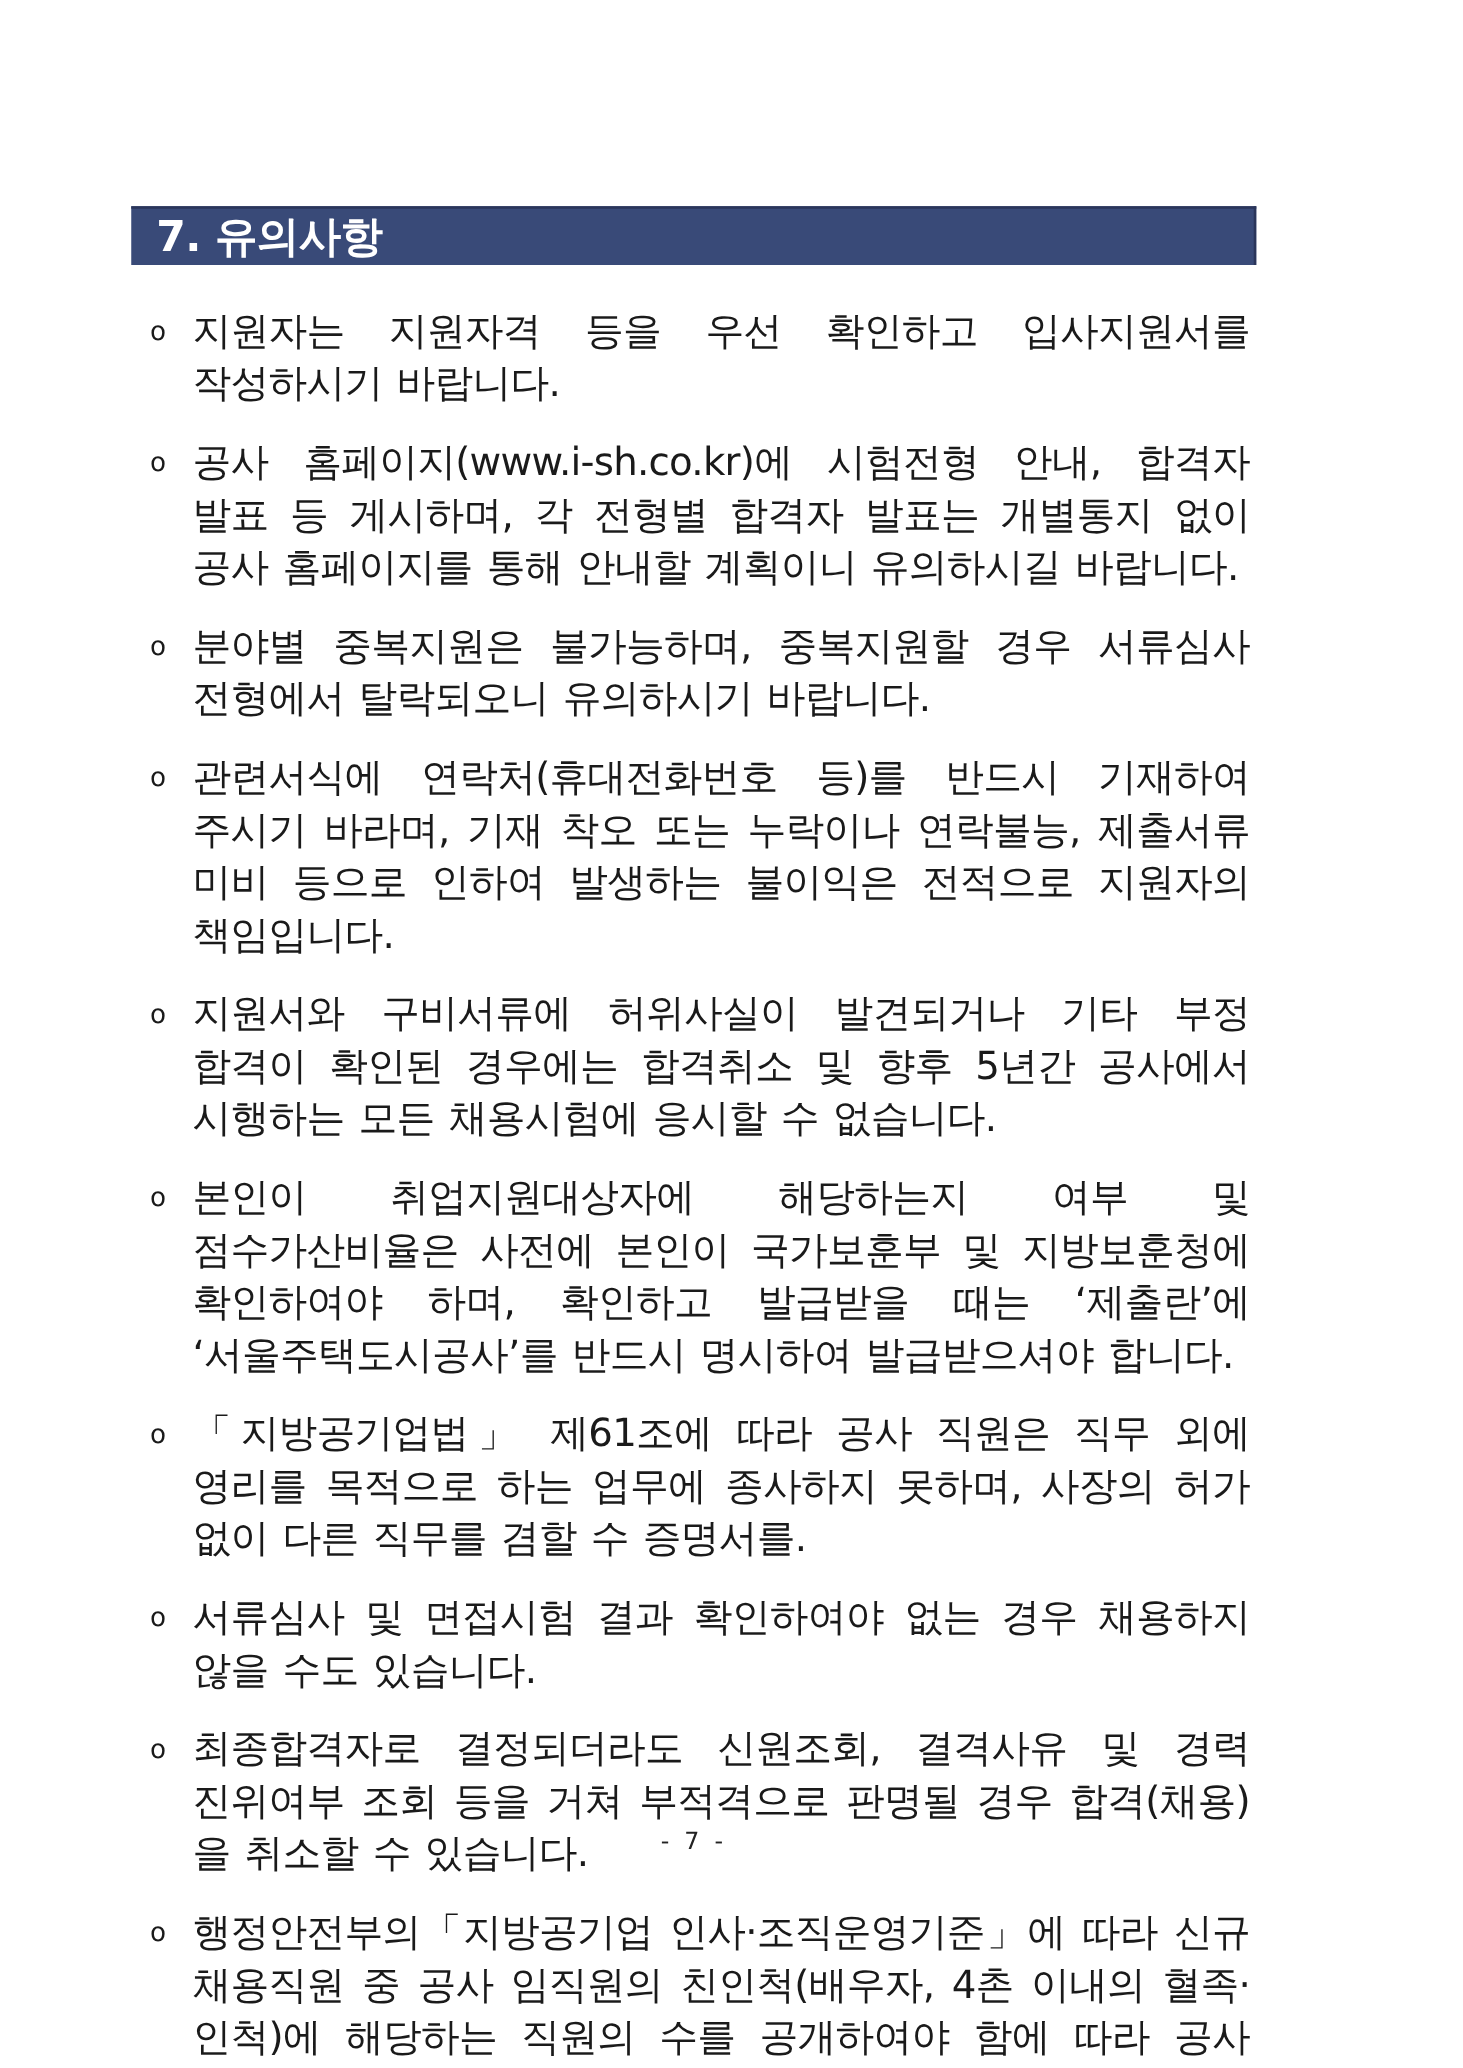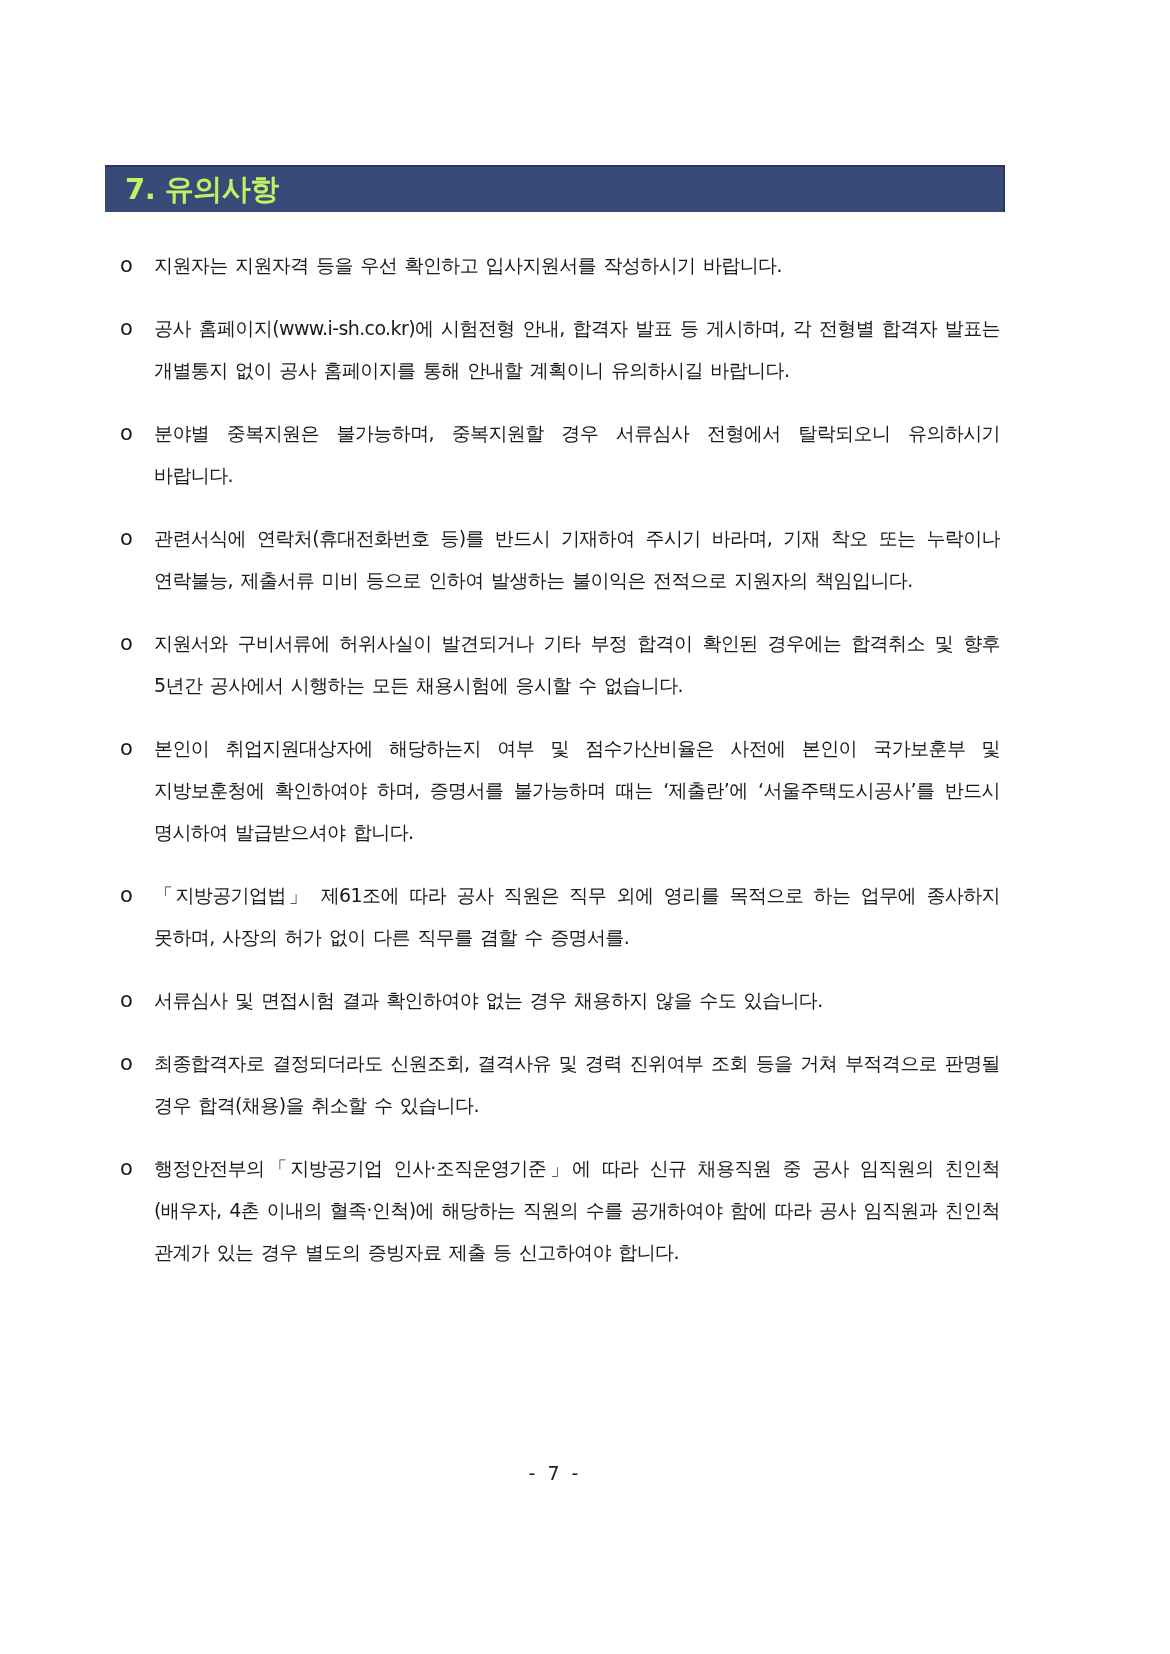--- a/index.html
+++ b/index.html
@@ -22,23 +22,23 @@
       width: 900px;
       height: 47px;
       background: #394a78;
       border-top: 2px solid #2a355a;
       border-right: 2px solid #2a355a;
       box-sizing: border-box;
       display: flex;
       align-items: center;
     }
     .section-title {
-      color: #bef264;
+      color: #ffffff;
       font-weight: bold;
-      font-size: 29px;
+      font-size: 34px;
       padding-left: 20px;
       letter-spacing: -0.5px;
     }
     .notice-list {
       position: absolute;
       left: 120px;
       top: 244px;
       width: 880px;
       margin: 0;
       padding: 0;
@@ -51,21 +51,21 @@
     }
     .bullet {
       width: 34px;
       flex: 0 0 34px;
       font-size: 21px;
       line-height: 42px;
       color: #1a1a1a;
     }
     .notice-text {
       flex: 1;
-      font-size: 19px;
+      font-size: 31px;
       line-height: 42px;
       text-align: justify;
       text-align-last: left;
       letter-spacing: -0.6px;
       word-spacing: 2px;
       word-break: keep-all;
     }
     .page-number {
       position: absolute;
       left: 0;
@@ -100,21 +100,21 @@
   <li class="notice-item">
     <span class="bullet">o</span>
     <span class="notice-text">관련서식에 연락처(휴대전화번호 등)를 반드시 기재하여 주시기 바라며, 기재 착오 또는 누락이나 연락불능, 제출서류 미비 등으로 인하여 발생하는 불이익은 전적으로 지원자의 책임입니다.</span>
   </li>
   <li class="notice-item">
     <span class="bullet">o</span>
     <span class="notice-text">지원서와 구비서류에 허위사실이 발견되거나 기타 부정 합격이 확인된 경우에는 합격취소 및 향후 5년간 공사에서 시행하는 모든 채용시험에 응시할 수 없습니다.</span>
   </li>
   <li class="notice-item">
     <span class="bullet">o</span>
-    <span class="notice-text">본인이 취업지원대상자에 해당하는지 여부 및 점수가산비율은 사전에 본인이 국가보훈부 및 지방보훈청에 확인하여야 하며, 증명서를 불가능하며 때는 ‘제출란’에 ‘서울주택도시공사’를 반드시 명시하여 발급받으셔야 합니다.</span>
+    <span class="notice-text">본인이 취업지원대상자에 해당하는지 여부 및 점수가산비율은 사전에 본인이 국가보훈부 및 지방보훈청에 확인하여야 하며, 확인하고 발급받을 때는 ‘제출란’에 ‘서울주택도시공사’를 반드시 명시하여 발급받으셔야 합니다.</span>
   </li>
   <li class="notice-item">
     <span class="bullet">o</span>
     <span class="notice-text">「지방공기업법」 제61조에 따라 공사 직원은 직무 외에 영리를 목적으로 하는 업무에 종사하지 못하며, 사장의 허가 없이 다른 직무를 겸할 수 증명서를.</span>
   </li>
   <li class="notice-item">
     <span class="bullet">o</span>
     <span class="notice-text">서류심사 및 면접시험 결과 확인하여야 없는 경우 채용하지 않을 수도 있습니다.</span>
   </li>
   <li class="notice-item">

